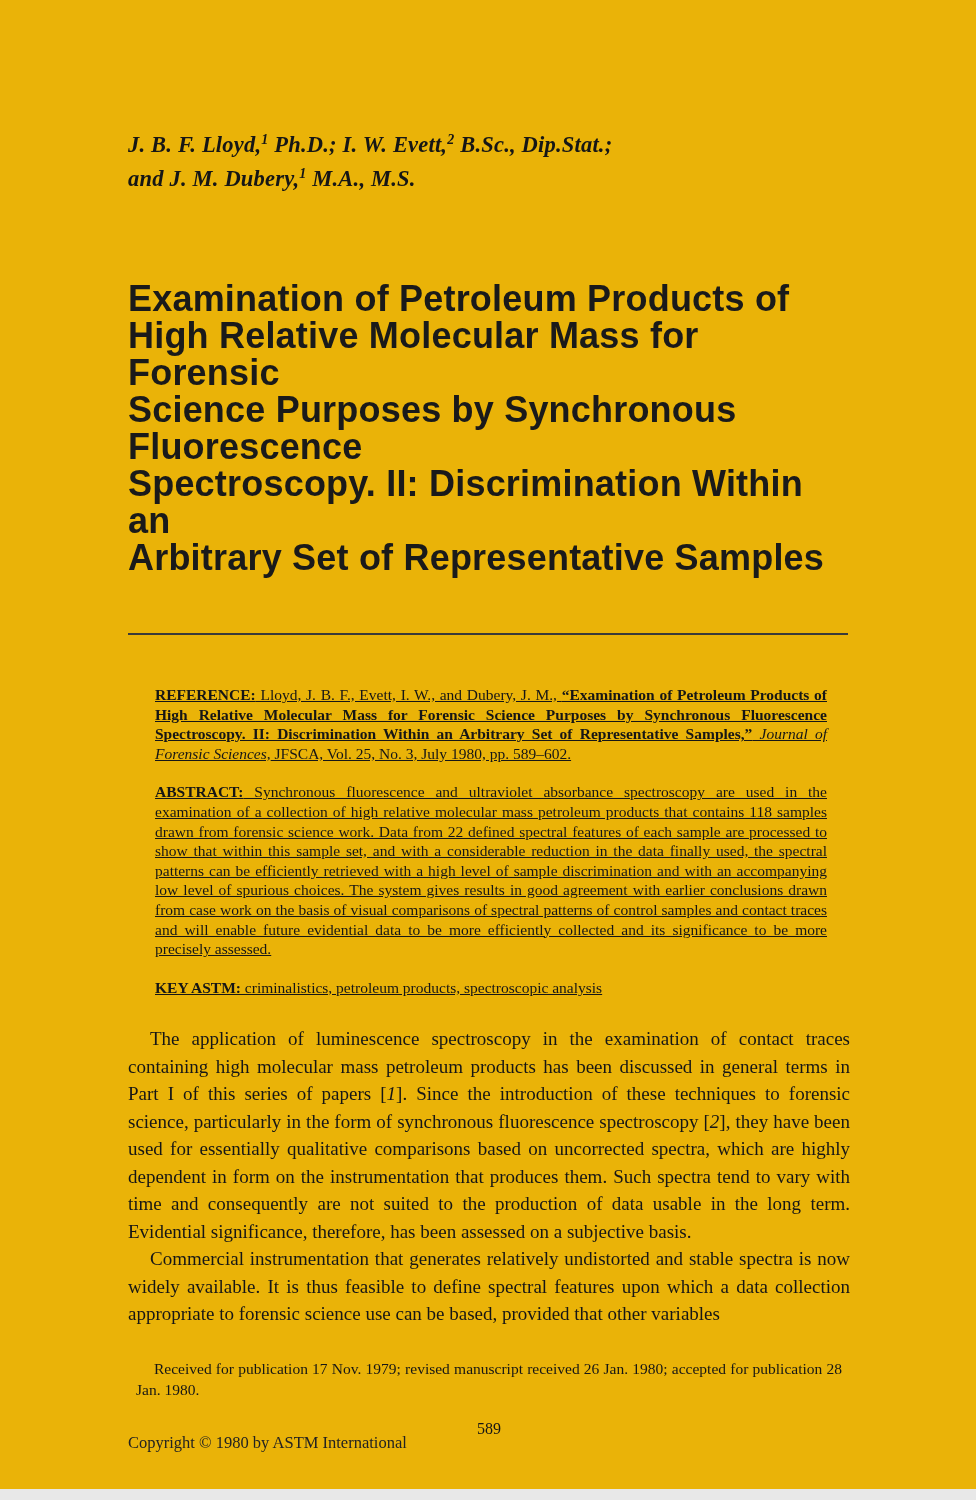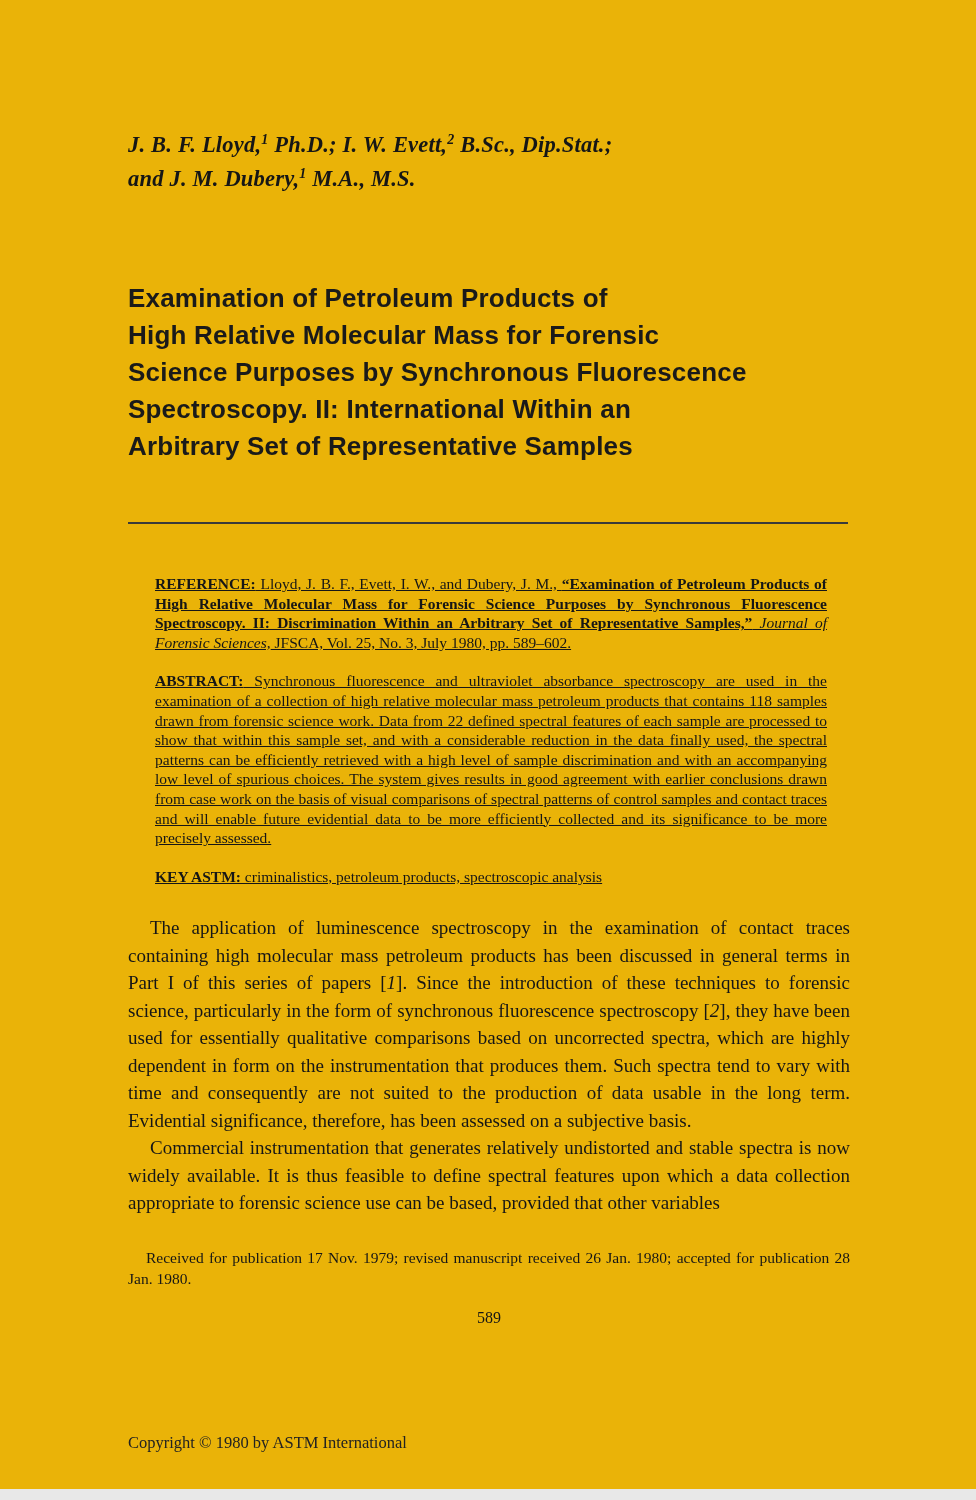--- a/index.html
+++ b/index.html
@@ -33,21 +33,21 @@
   .authors sup, .fn sup {
     font-size: 0.62em;
     vertical-align: super;
     line-height: 0;
   }
   
   .title {
     margin: 84px 0 0 0;
     font-family: "Liberation Sans", sans-serif;
     font-weight: 600;
-    font-size: 26px;
+    font-size: 36px;
     line-height: 37px;
     letter-spacing: 0.2px;
     color: #1a1a1a;
   }
   .title span { display: block; }
   
   .rule {
     border: none;
     border-top: 2px solid #3a3a3a;
     margin: 57px 0 0 0;
@@ -78,21 +78,21 @@
   }
   .body-text i { font-style: italic; }
   
   .footnotes {
     margin-top: 30px;
     font-size: 15.5px;
     line-height: 21px;
     text-align: justify;
   }
   .footnotes p {
-    margin: 0;
+    margin: 8px;
     text-indent: 18px;
   }
   
   .page-number {
     margin-top: 20px;
     text-align: center;
     font-size: 16px;
   }
   
   .copyright {
@@ -108,21 +108,21 @@
 
 <div class="page">
   <div class="content">
 
     <p class="authors"><span>J. B. F. Lloyd,</span><sup>1</sup><span> Ph.D.; I. W. Evett,</span><sup>2</sup><span> B.Sc., Dip.Stat.;</span><br><span>and J. M. Dubery,</span><sup>1</sup><span> M.A., M.S.</span></p>
 
     <h1 class="title">
       <span>Examination of Petroleum Products of</span>
       <span>High Relative Molecular Mass for Forensic</span>
       <span>Science Purposes by Synchronous Fluorescence</span>
-      <span>Spectroscopy. II: International Within an</span>
+      <span>Spectroscopy. II: Discrimination Within an</span>
       <span>Arbitrary Set of Representative Samples</span>
     </h1>
 
     <hr class="rule">
 
     <div class="front-matter">
       <p><b>REFERENCE:</b><span> Lloyd, J. B. F., Evett, I. W., and Dubery, J. M., </span><b>“Examination of Petroleum Products of High Relative Molecular Mass for Forensic Science Purposes by Synchronous Fluorescence Spectroscopy. II: Discrimination Within an Arbitrary Set of Representative Samples,”</b><i> Journal of Forensic Sciences,</i><span> JFSCA, Vol. 25, No. 3, July 1980, pp. 589–602.</span></p>
 
       <p><b>ABSTRACT:</b><span> Synchronous fluorescence and ultraviolet absorbance spectroscopy are used in the examination of a collection of high relative molecular mass petroleum products that contains 118 samples drawn from forensic science work. Data from 22 defined spectral features of each sample are processed to show that within this sample set, and with a considerable reduction in the data finally used, the spectral patterns can be efficiently retrieved with a high level of sample discrimination and with an accompanying low level of spurious choices. The system gives results in good agreement with earlier conclusions drawn from case work on the basis of visual comparisons of spectral patterns of control samples and contact traces and will enable future evidential data to be more efficiently collected and its significance to be more precisely assessed.</span></p>
 

